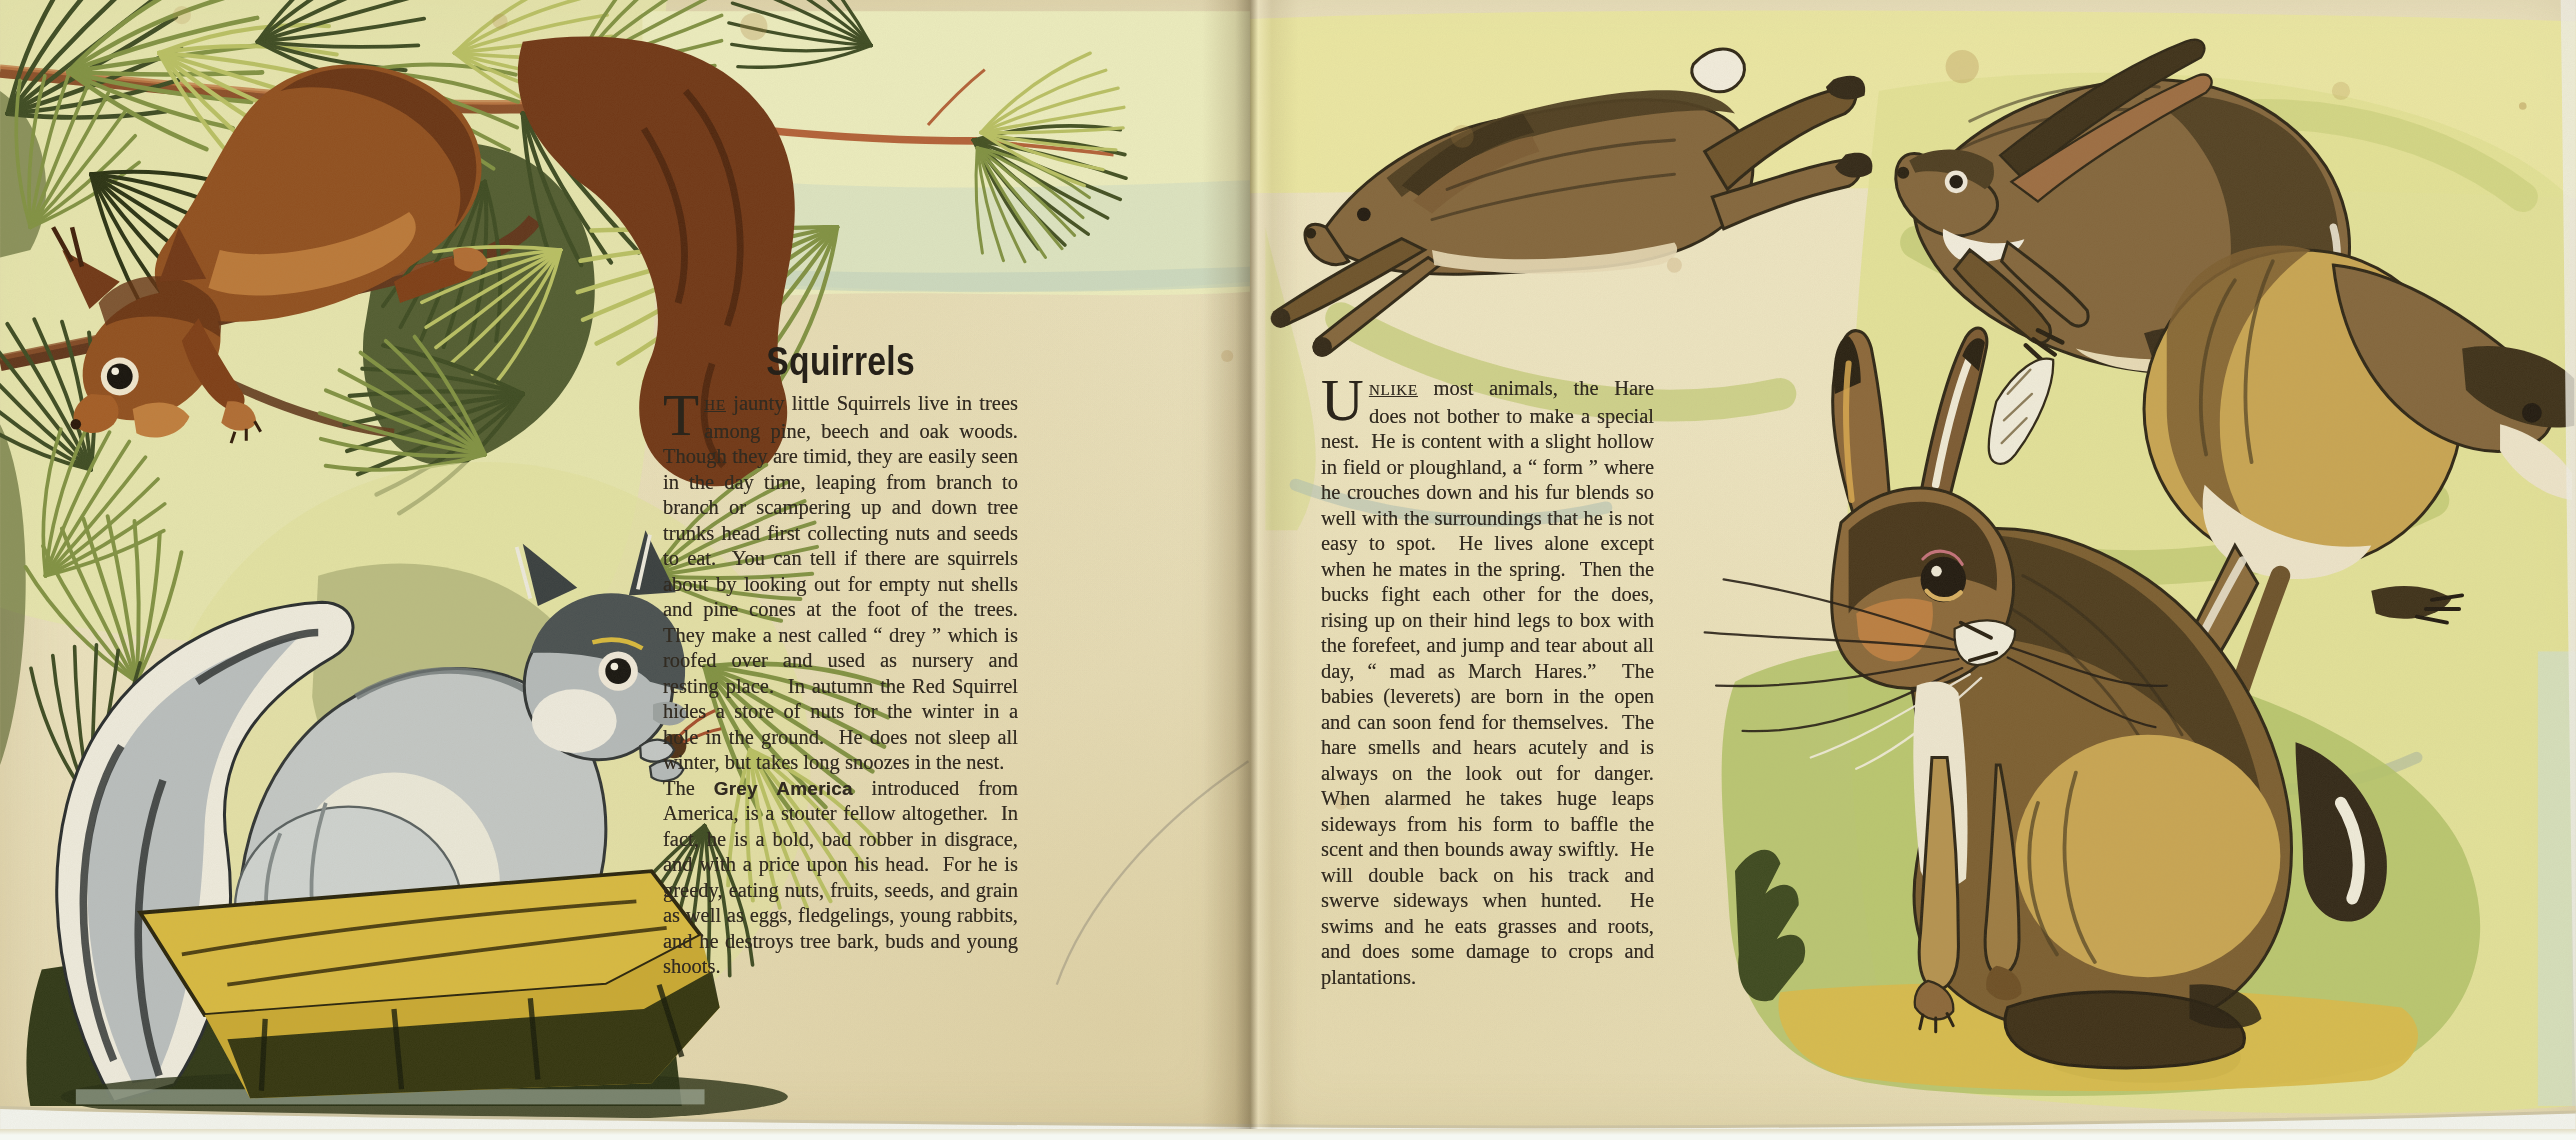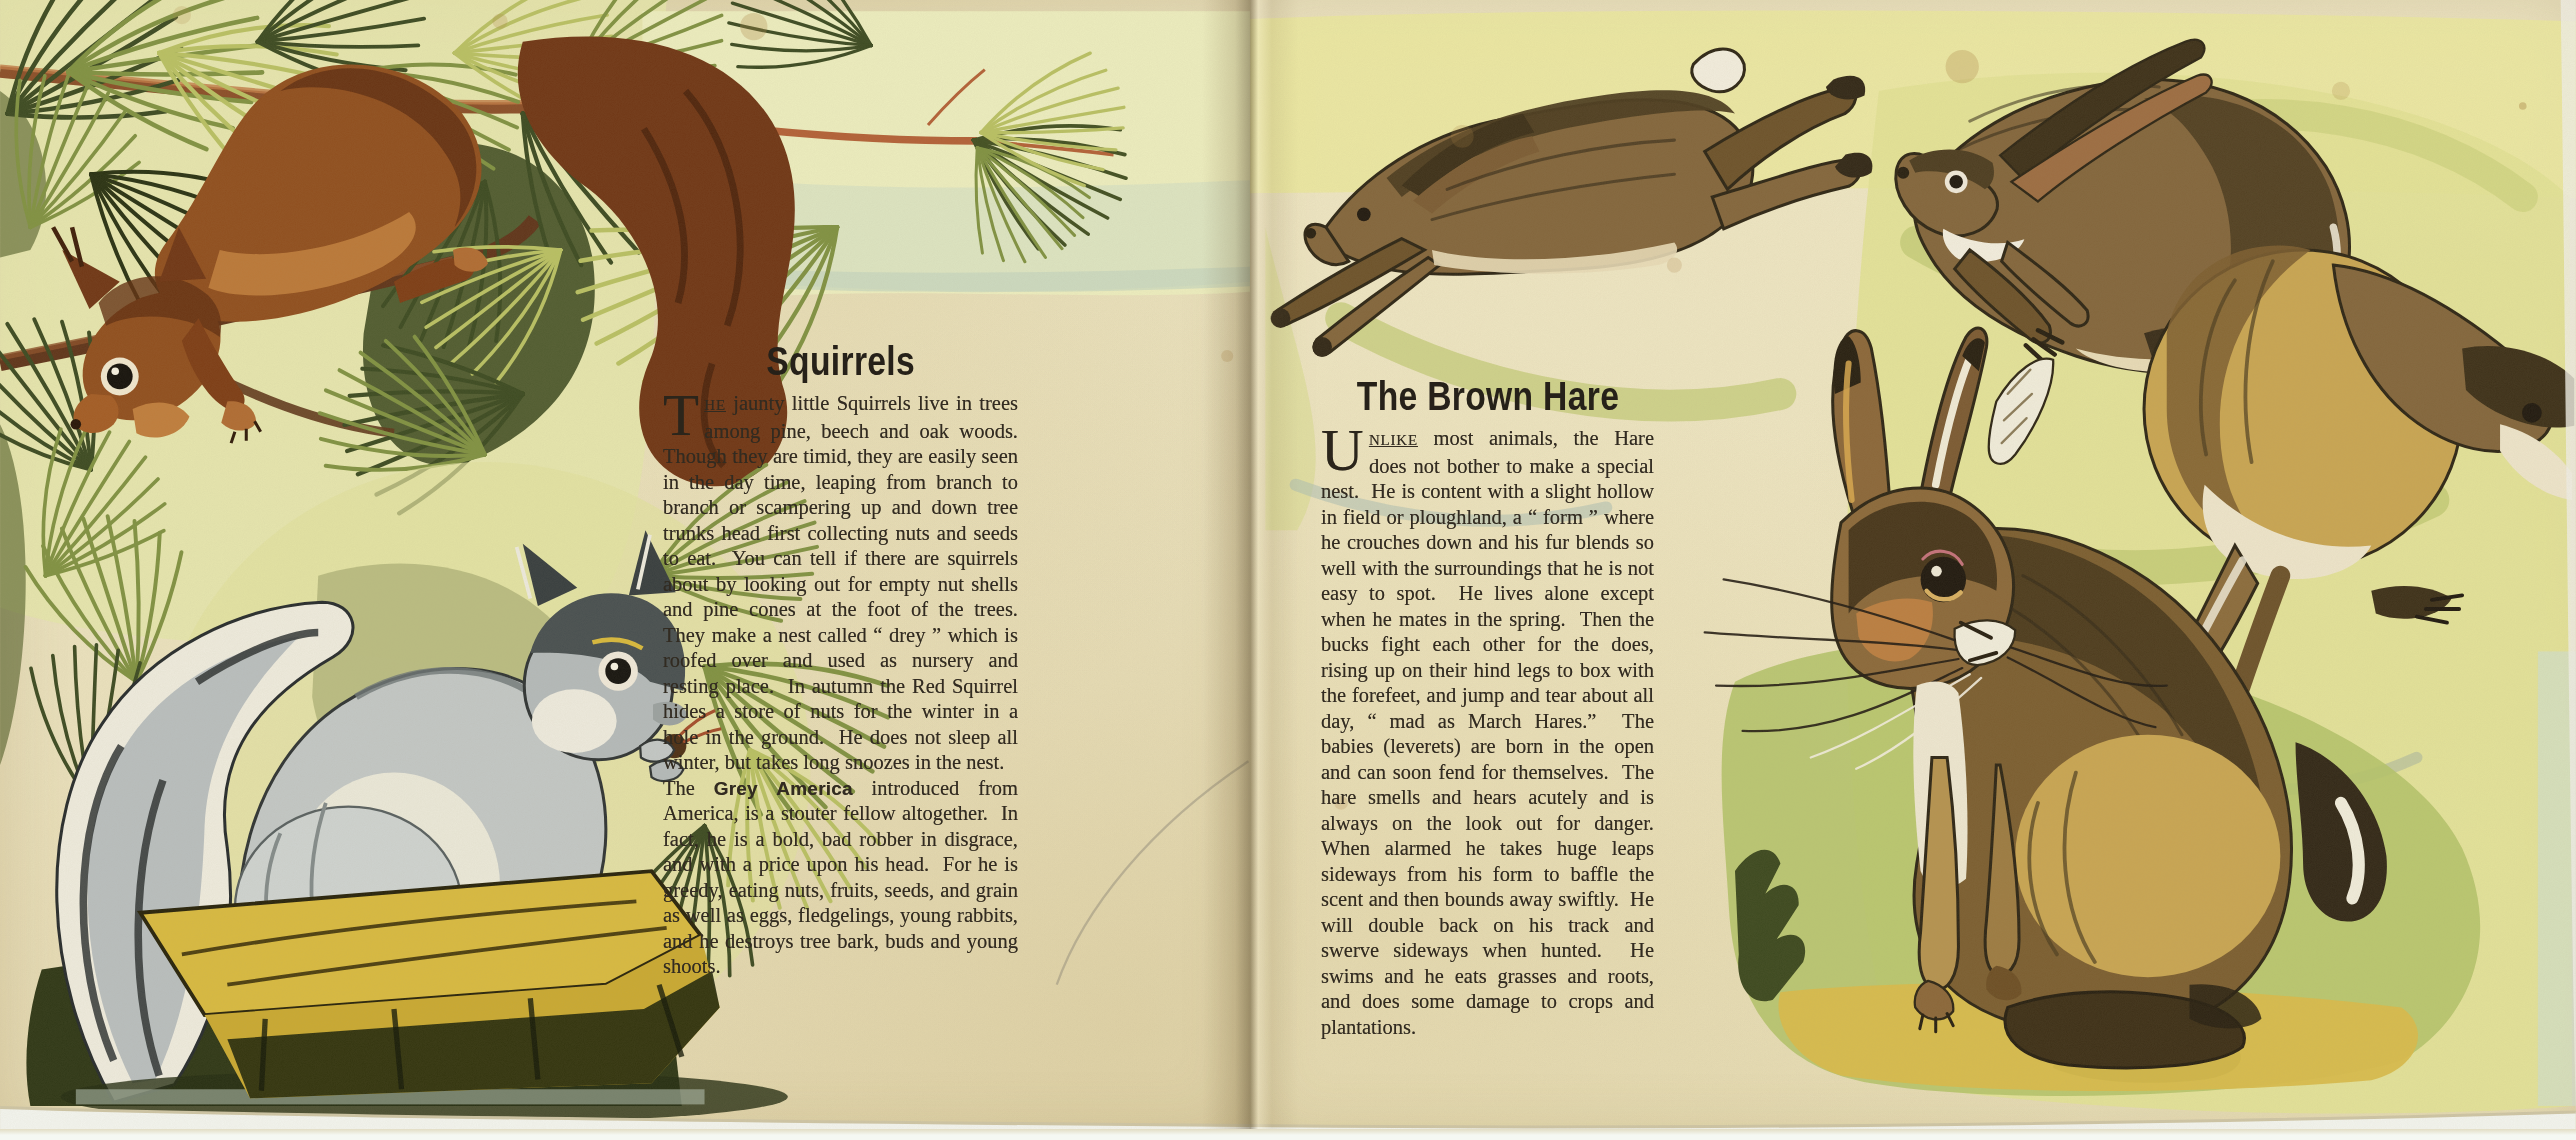--- a/index.html
+++ b/index.html
@@ -353,19 +353,18 @@
 
   <div class="gutter"></div>
 
   <div class="col col-left">
     <h2 class="title"><span class="tsqueeze">Squirrels</span></h2>
     <p class="body"><span class="dropcap">T</span><span class="leadcaps">HE</span><span> jaunty little Squirrels live in trees among pine, beech and oak woods.  Though they are timid, they are easily seen in the day time, leaping from branch to branch or scampering up and down tree trunks head first collecting nuts and seeds to eat.  You can tell if there are squirrels about by looking out for empty nut shells and pine cones at the foot of the trees.  They make a nest called “ drey ” which is roofed over and used as nursery and resting place.  In autumn the Red Squirrel hides a store of nuts for the winter in a hole in the ground.  He does not sleep all winter, but takes long snoozes in the nest.</span></p>
     <p class="body"><span>The </span><b class="boldsans">Grey America</b><span> introduced from America, is a stouter fellow altogether.  In fact, he is a bold, bad robber in disgrace, and with a price upon his head.  For he is greedy, eating nuts, fruits, seeds, and grain as well as eggs, fledgelings, young rabbits, and he destroys tree bark, buds and young shoots.</span></p>
   </div>
 
   <div class="col col-right">
-    <h2 class="title"><span class="tsqueeze">The Brown Hare</span></h2>
     <p class="body"><span class="dropcap">U</span><span class="leadcaps">NLIKE</span><span> most animals, the Hare does not bother to make a special nest.  He is content with a slight hollow in field or ploughland, a “ form ” where he crouches down and his fur blends so well with the surroundings that he is not easy to spot.  He lives alone except when he mates in the spring.  Then the bucks fight each other for the does, rising up on their hind legs to box with the forefeet, and jump and tear about all day, “ mad as March Hares.”  The babies (leverets) are born in the open and can soon fend for themselves.  The hare smells and hears acutely and is always on the look out for danger.  When alarmed he takes huge leaps sideways from his form to baffle the scent and then bounds away swiftly.  He will double back on his track and swerve sideways when hunted.  He swims and he eats grasses and roots, and does some damage to crops and plantations.</span></p>
   </div>
 
   <div class="scan-strip"></div>
 </div>
 
 
 </body></html>

